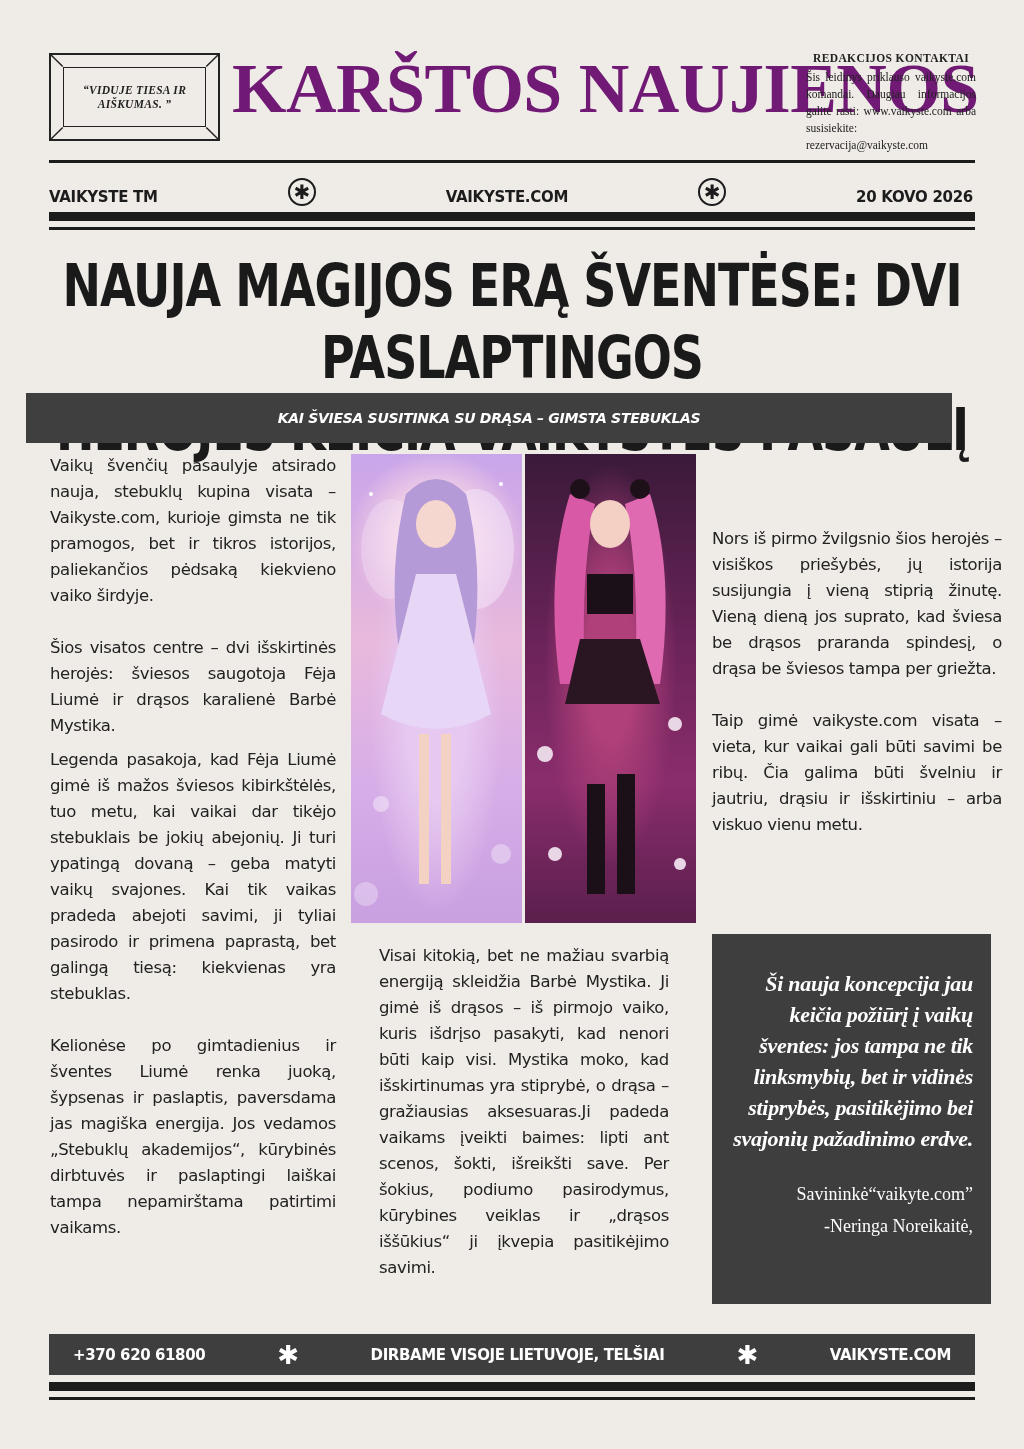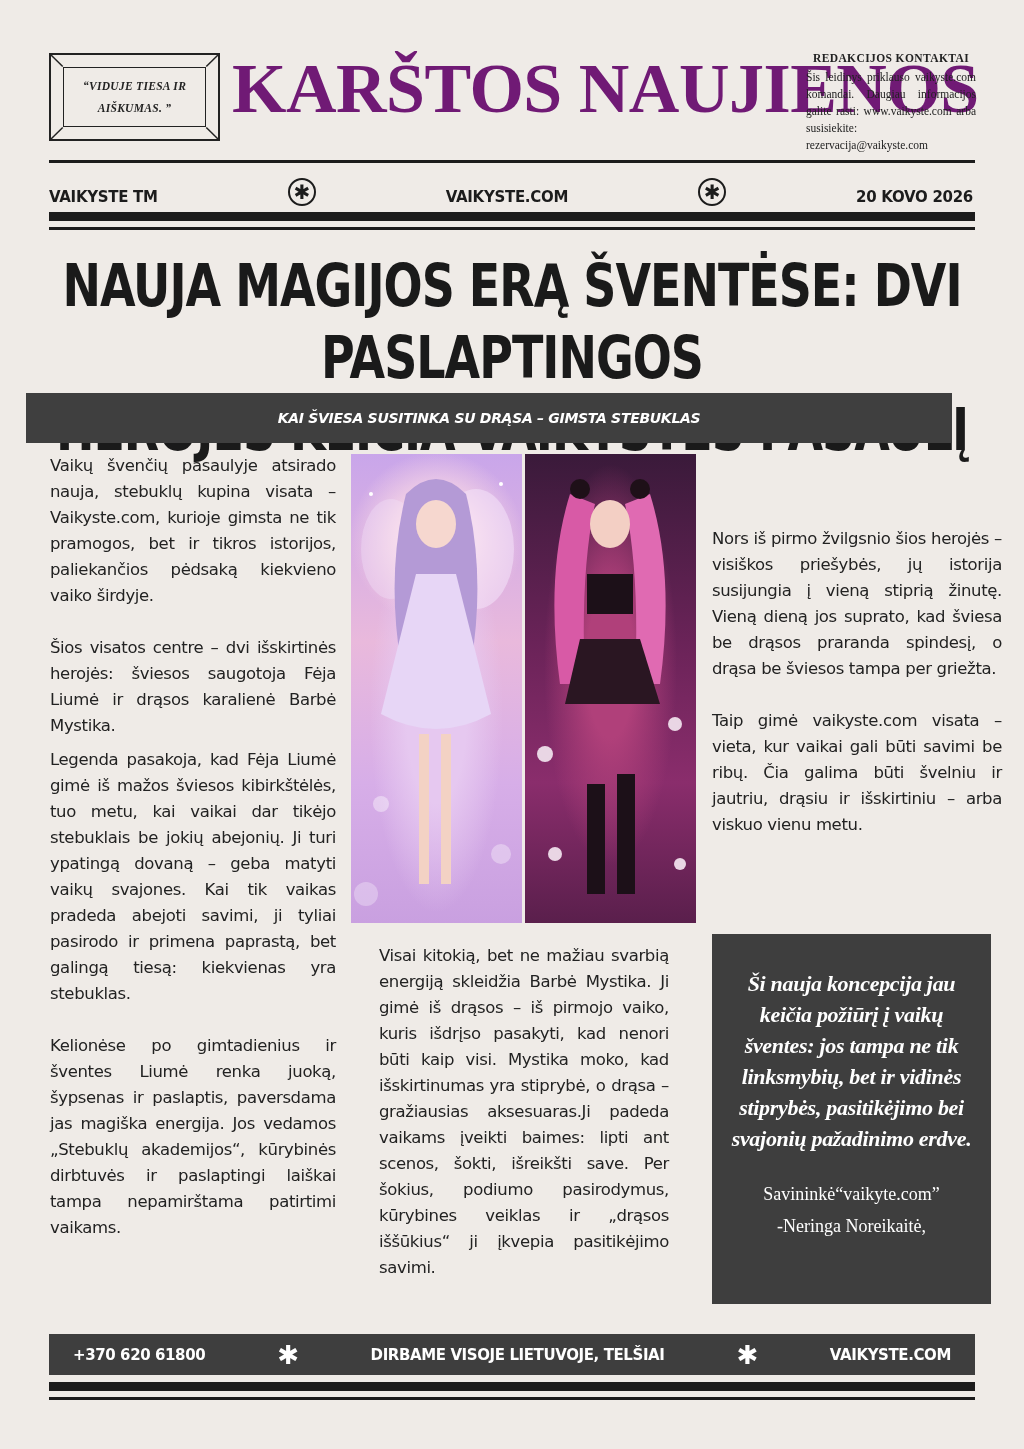--- a/index.html
+++ b/index.html
@@ -21,21 +21,21 @@
   .motto-frame .inner {
     position: absolute; left: 12px; top: 12px; right: 12px; bottom: 12px;
     border: 1.5px solid #222;
     display: flex; align-items: center; justify-content: center;
     text-align: center;
   }
   .motto-frame svg { position: absolute; left: 0; top: 0; width: 100%; height: 100%; }
   .motto-text {
     font-family: "Liberation Serif", serif;
     font-style: italic; font-weight: bold;
-    font-size: 11.5px; line-height: 22px; letter-spacing: 0.3px;
+    font-size: 11.5px; line-height: 14px; letter-spacing: 0.3px;
     color: #222; padding: 0 6px; position: relative; z-index: 2;
   }
   .paper-title {
     left: 232px; top: 57px; width: 565px;
     font-family: "Liberation Serif", serif;
     font-weight: bold; font-size: 70px; line-height: 64px;
     letter-spacing: -0.5px; color: #701a75; white-space: nowrap;
     transform: scaleX(1.0);
   }
   .contacts {
@@ -112,21 +112,21 @@
   .panel-goth {
     background:
       radial-gradient(ellipse at 50% 45%, #b0407a 0 20%, transparent 55%),
       linear-gradient(180deg, #3a1a3a 0%, #6a2358 40%, #8a2d6c 70%, #5a1f4c 100%);
   }
   .panel svg { position: absolute; left: 0; top: 0; width: 100%; height: 100%; }
 
   
   .quote-box {
     left: 712px; top: 934px; width: 279px; height: 370px;
-    background: #3e3e3e; color: #fff; text-align: center;
+    background: #3e3e3e; color: #fff; text-align: right;
     padding: 34px 18px 0 18px;
     font-family: "Liberation Serif", serif;
   }
   .quote-text {
     font-style: italic; font-weight: bold; font-size: 22px; line-height: 31px;
     letter-spacing: -0.3px;
   }
   .quote-author {
     margin-top: 24px; font-size: 18px; line-height: 32px;
   }

